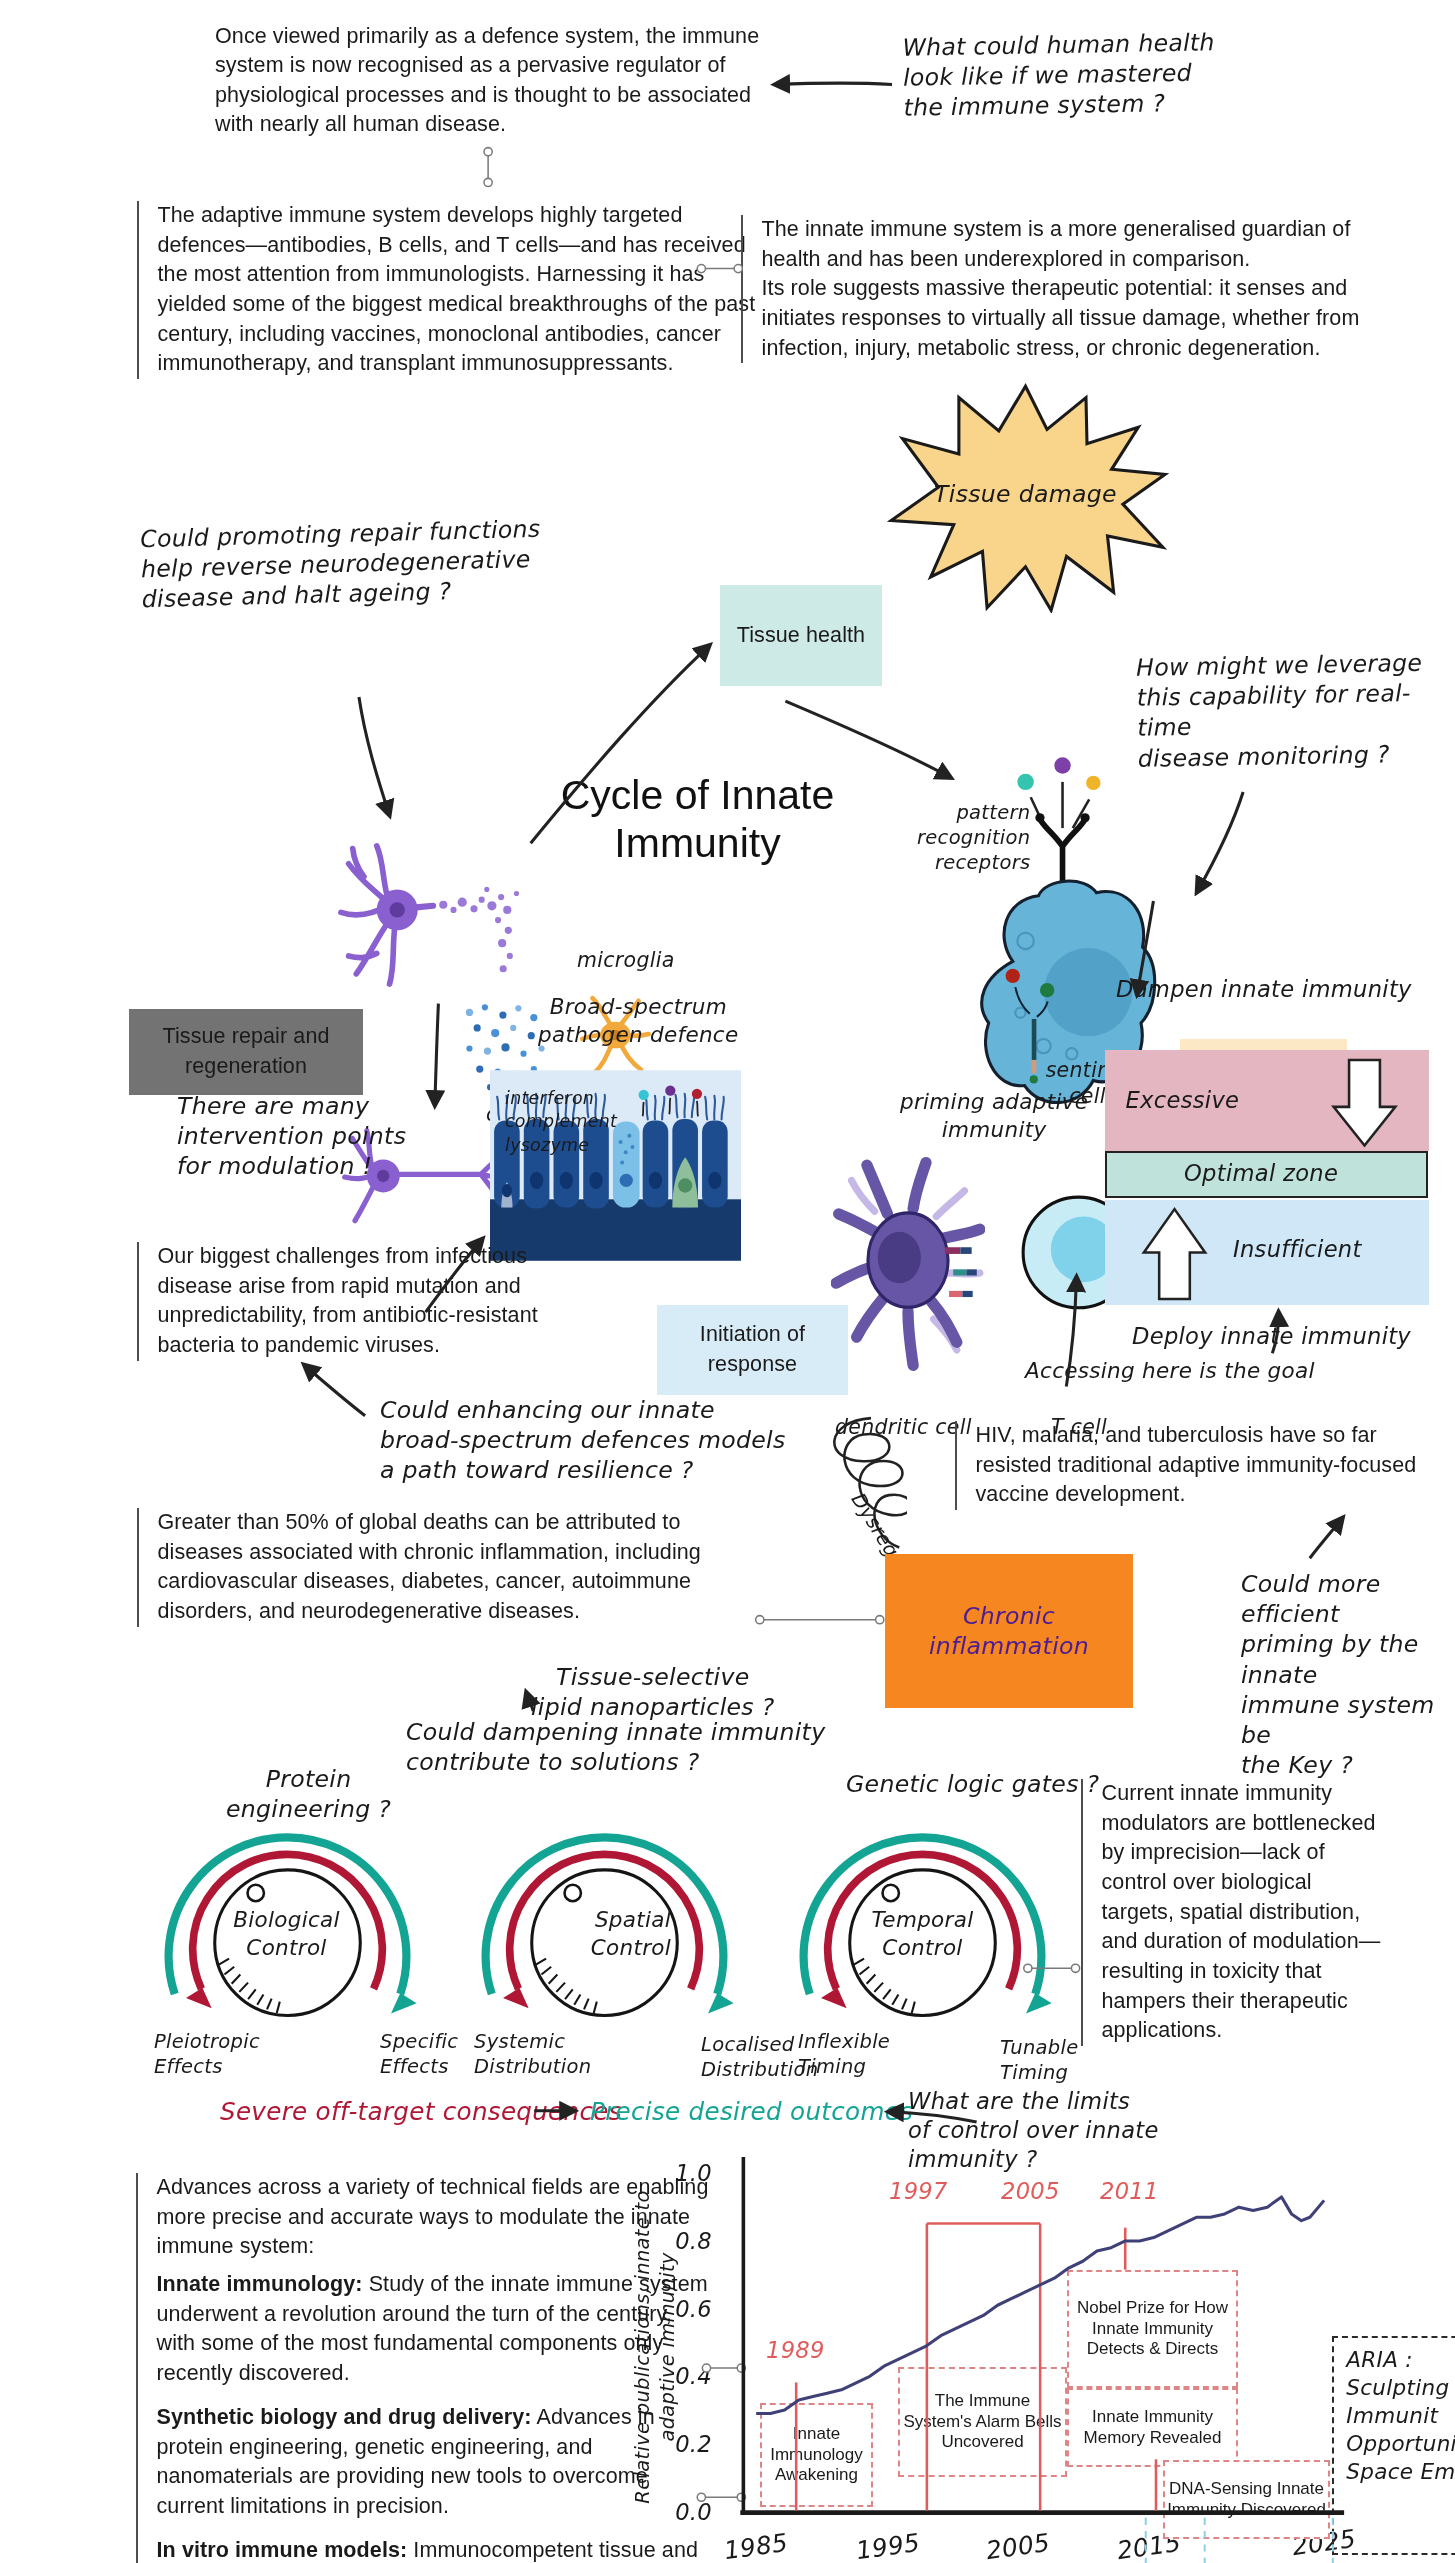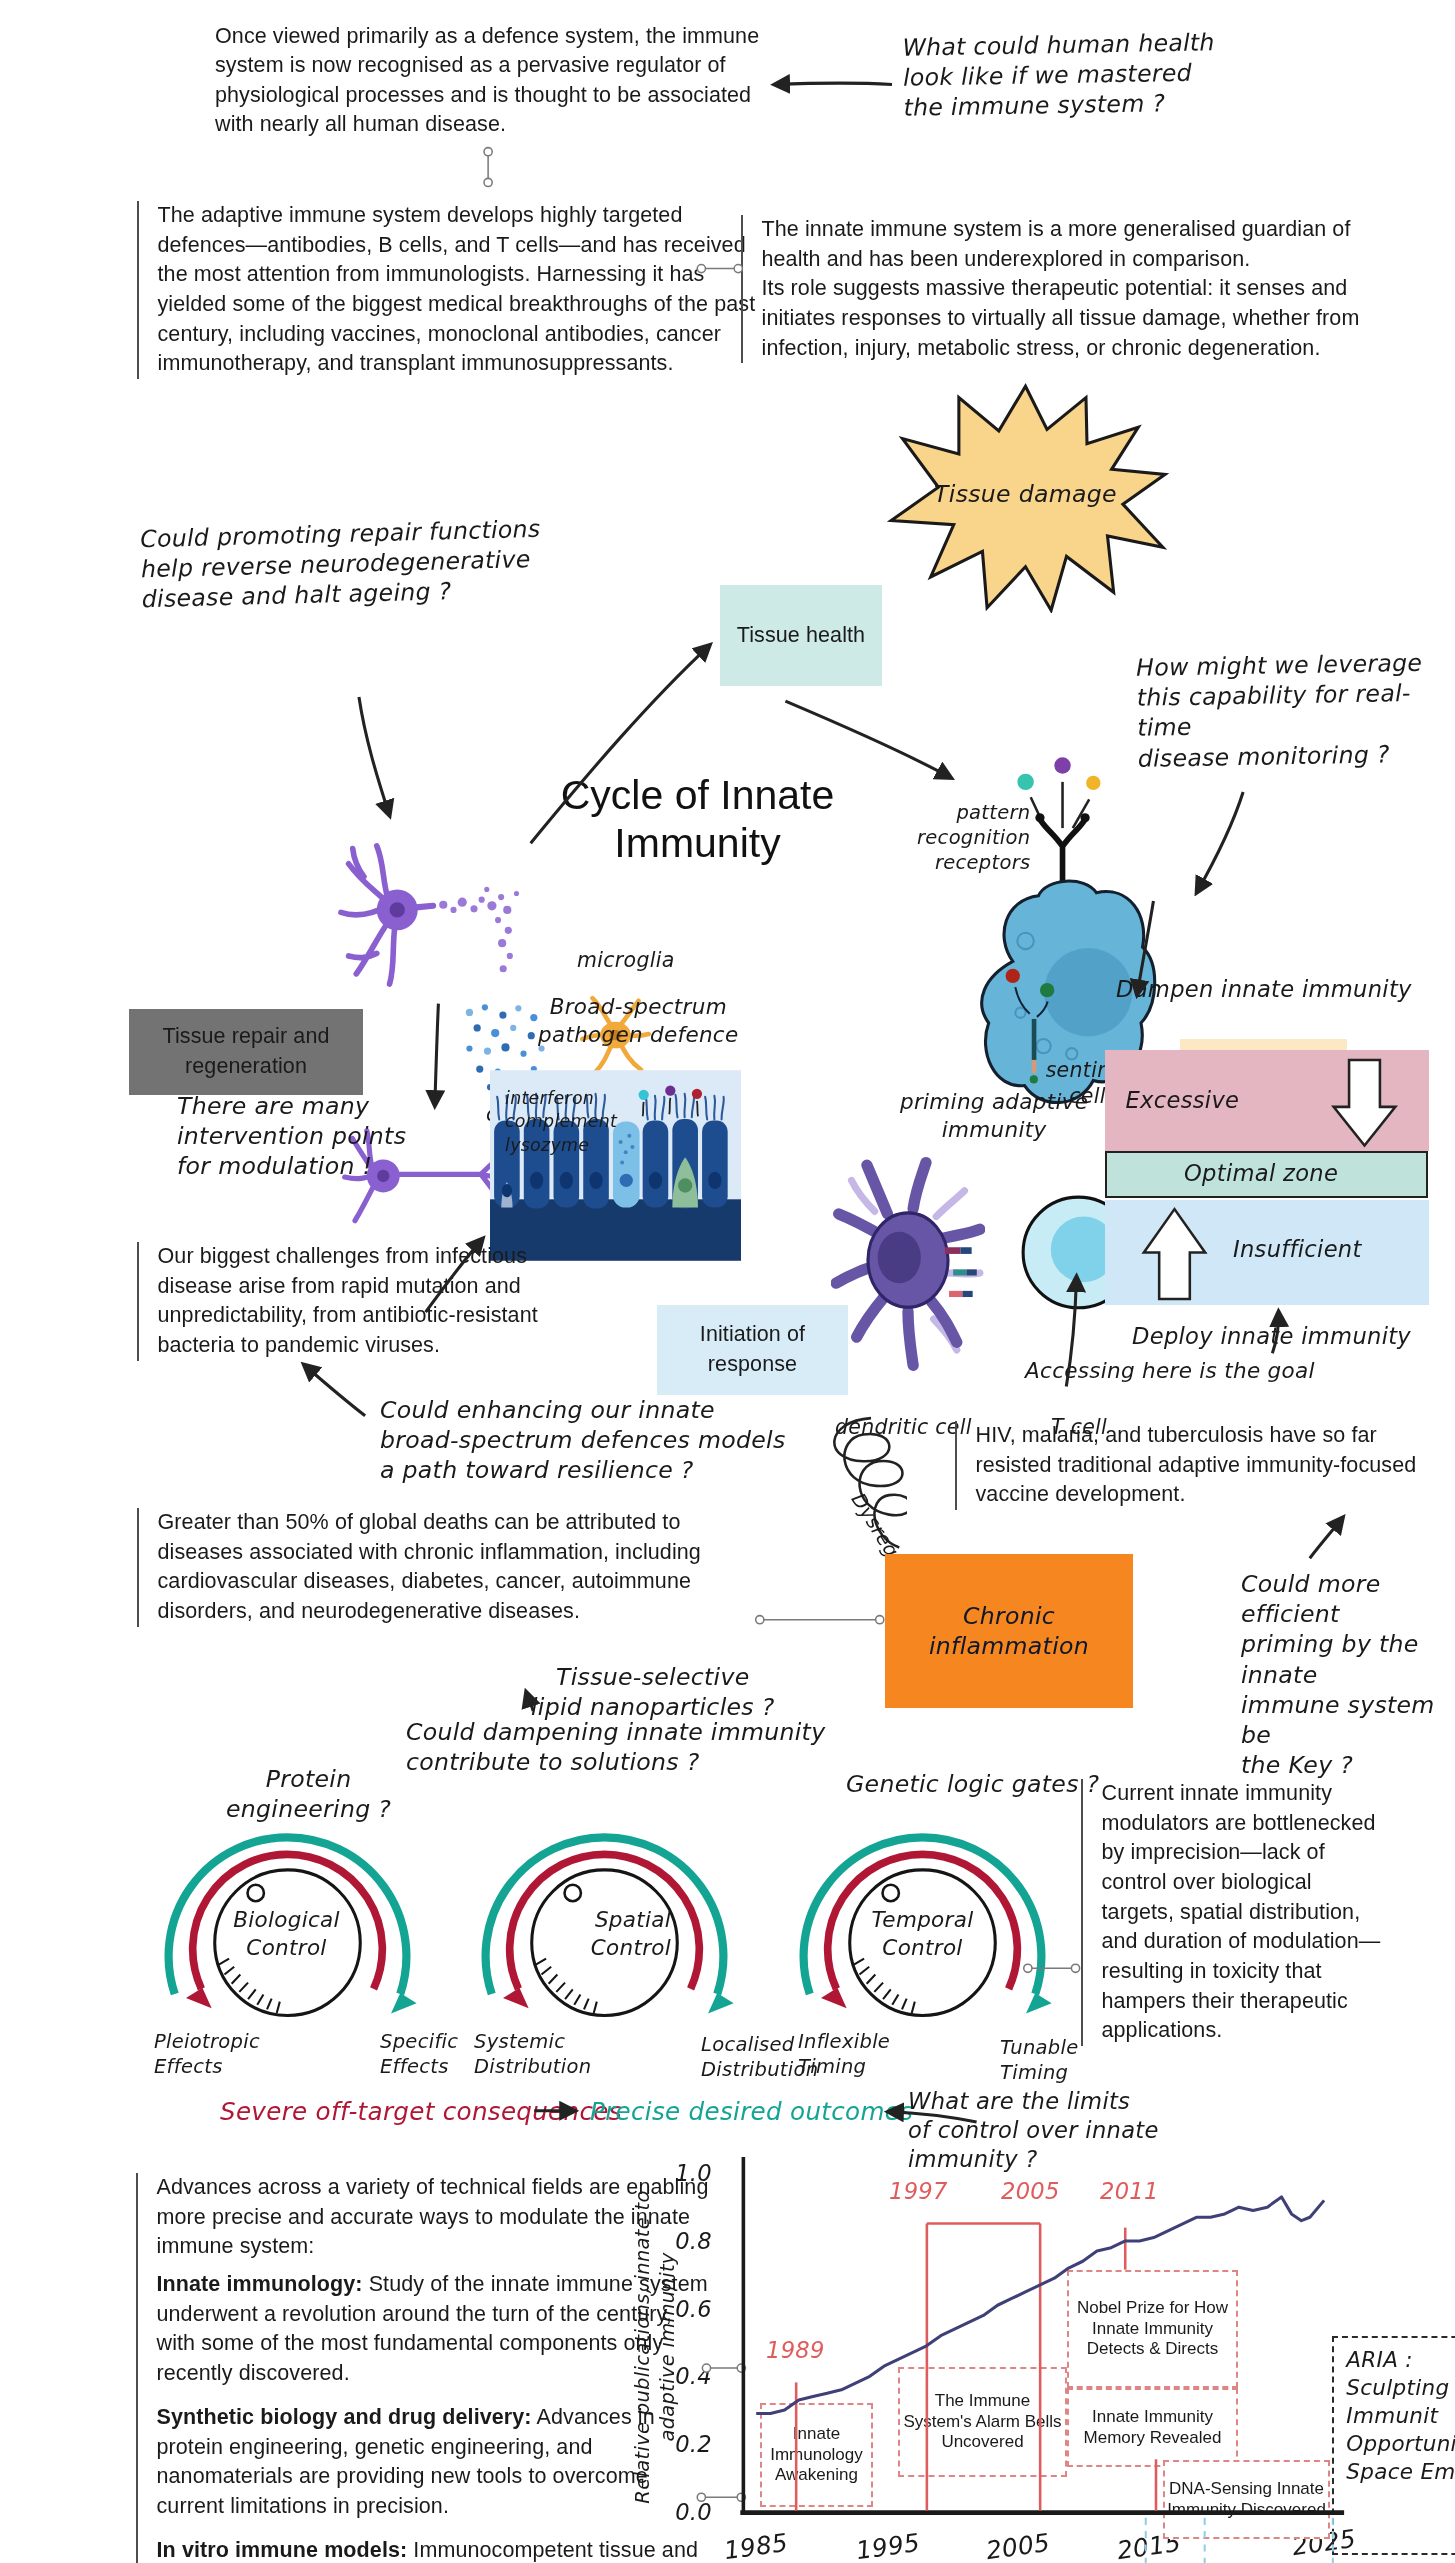--- a/index.html
+++ b/index.html
@@ -12,21 +12,21 @@
         font-size:23.6px;line-height:1.28;white-space:pre-line;letter-spacing:0.3px}
   .hand-sm{font-size:19.5px}
   .pre{white-space:pre-line}
   .cbox{display:flex;align-items:center;justify-content:center;text-align:center}
   .teal{background:#cdeae6}.lav{background:#737373}.peach{background:#fce8c4}.lblue{background:#d8ecf8}
   .orange{background:#f6861f}
   .dbox{border:2.1px dashed #e08585;background:#fff;font-size:17px;line-height:1.22;
         text-align:center;display:flex;align-items:center;justify-content:center;white-space:pre-line}
   .dblack{border:2.6px dashed #2a2a2a}
   .red-hand{color:#e05c5c}
-  .crimson{color:#b01735}.tealtxt{color:#14a493}.maroon{color:#0f172a}
+  .crimson{color:#b01735}.tealtxt{color:#14a493}.maroon{color:#4c1d95}
   .title{font-size:41px;line-height:1.18;text-align:center;white-space:pre-line;color:#111}
   .zone-lbl{font-size:22.6px}
   svg{display:block}
   .overlay{position:absolute;left:0;top:0;pointer-events:none;z-index:6}
   .g{z-index:2}
   .t{z-index:4}
 </style>
 </head>
 <body>
 

